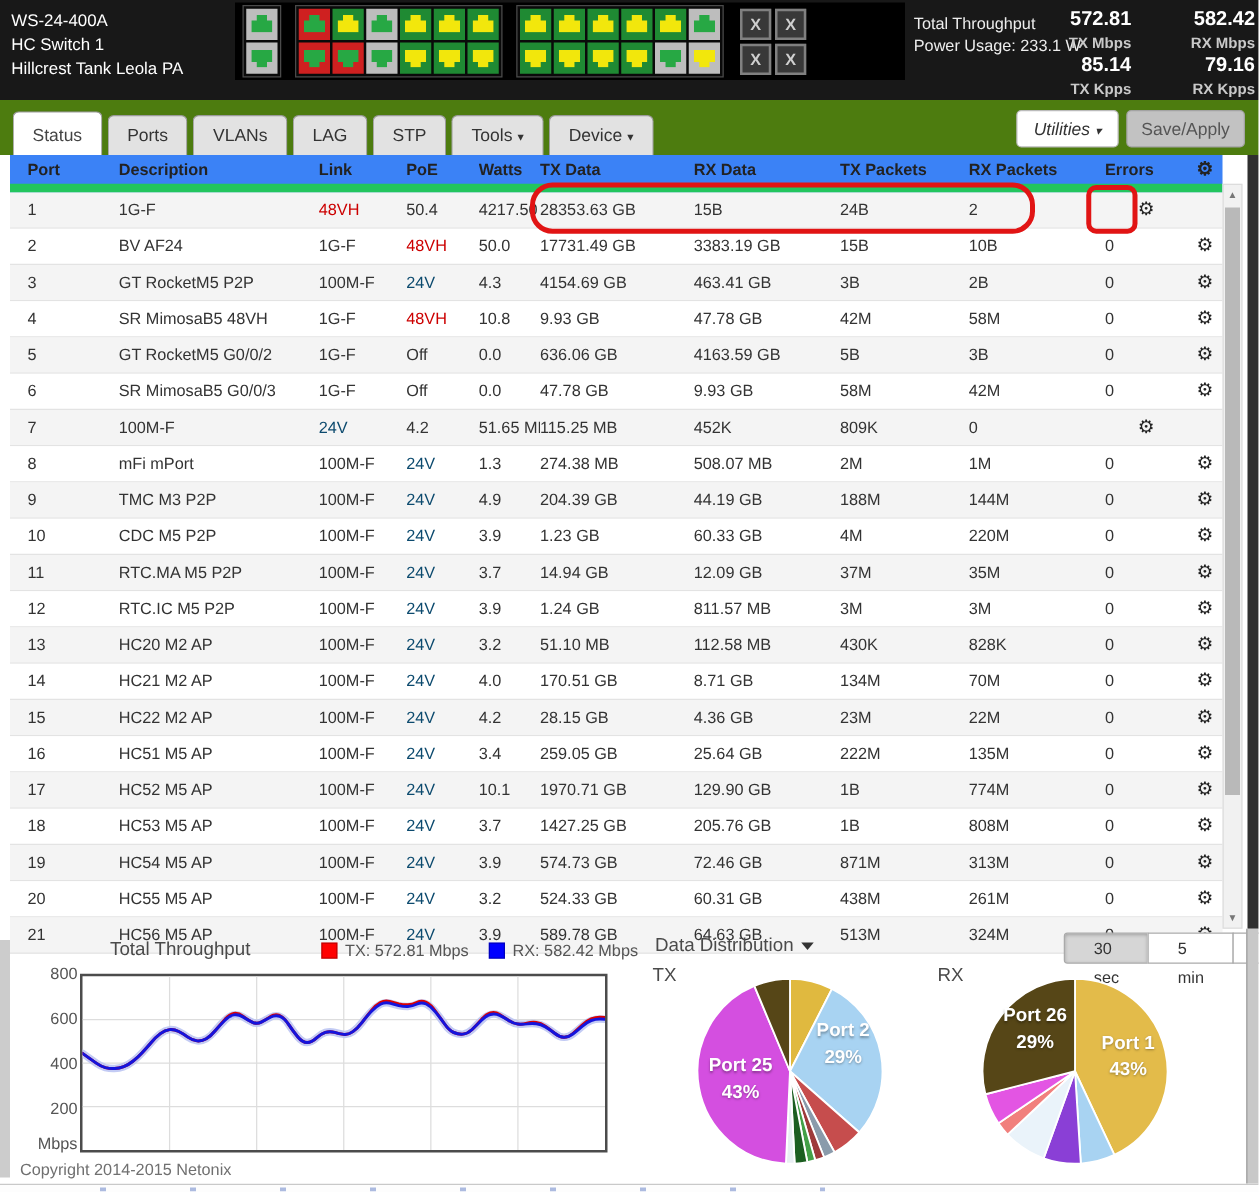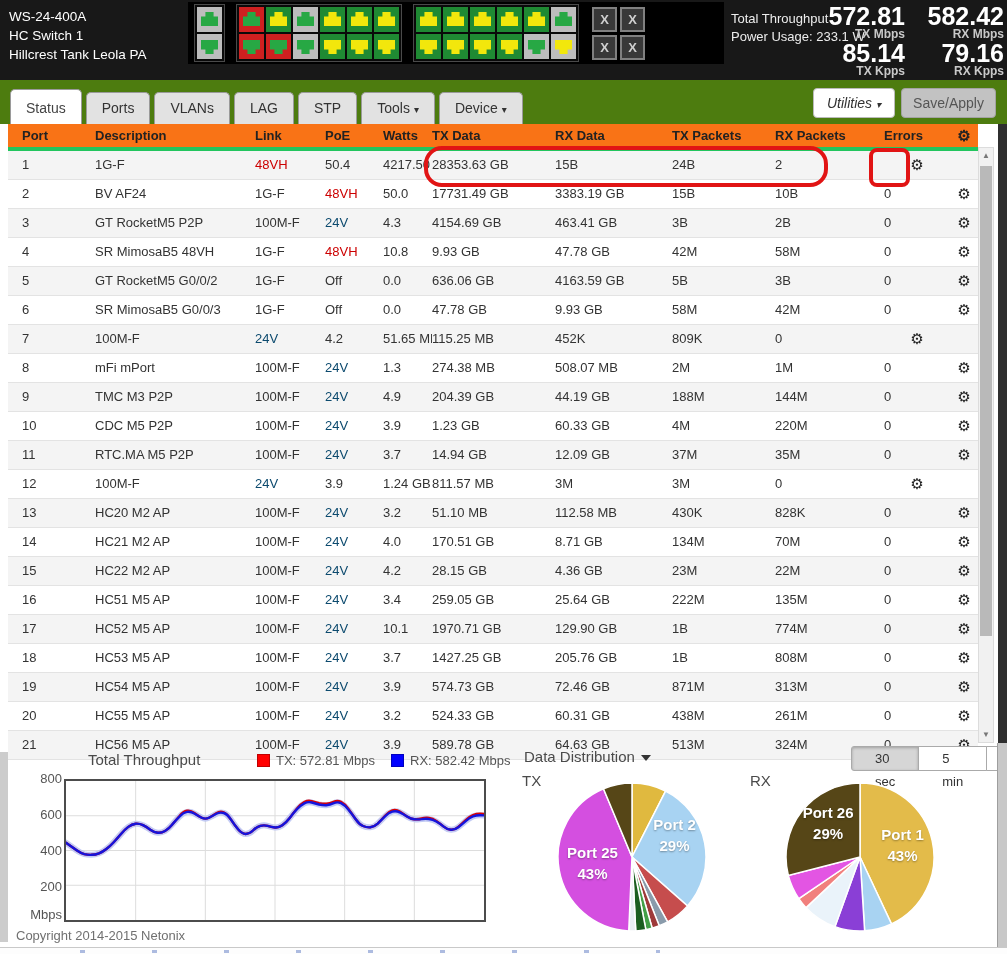--- a/index.html
+++ b/index.html
@@ -16,38 +16,38 @@
   .pcol{display:flex;flex-direction:column;gap:2px;}
   .ptile{width:25px;height:25px;position:relative;}
   .plug{position:absolute;left:4px;top:5px;width:17px;height:14px;
     clip-path:polygon(0 32%,26% 32%,26% 0,74% 0,74% 32%,100% 32%,100% 100%,0 100%);}
   .plug.flip{top:6px;transform:scaleY(-1);}
   .xtile{background:#383838;border:2px solid #808080;box-sizing:border-box;width:25px;height:25px;
     color:#cfcfcf;font-weight:bold;font-size:13px;display:flex;align-items:center;justify-content:center;}
   .top-stats-text{position:absolute;left:731px;top:10px;color:#ededed;font-size:13px;line-height:18px;}
   .stats-grid{position:absolute;left:818px;top:4px;width:186px;display:grid;grid-template-columns:1fr 1fr;column-gap:12px;row-gap:0;}
   .stat{text-align:right;}
-  .stat .num{color:#fff;font-weight:bold;font-size:25px;line-height:24px;}
+  .stat .num{color:#fff;font-weight:bold;font-size:16px;line-height:24px;}
   .stat .lbl{color:#c9c9c9;font-weight:bold;font-size:12px;line-height:13px;}
 
   
   .tabs-row{position:absolute;left:10px;bottom:0;display:flex;align-items:flex-end;}
   .tab{background:#e2e2e2;border:1px solid #9a9a9a;border-bottom:none;border-radius:5px 5px 0 0;
     color:#333;font-size:14px;padding:7px 15px 8px;margin-right:4px;cursor:pointer;white-space:nowrap;}
   .tab.active{background:#fff;color:#444;padding-top:10px;}
   .caret{font-size:10px;color:#333;margin-left:4px;}
   .btn{border-radius:4px;font-size:14px;text-align:center;cursor:pointer;box-sizing:border-box;}
   .utilities-btn{position:absolute;left:813px;top:8px;width:82px;height:30px;line-height:28px;background:#fff;border:1px solid #bbb;color:#333;font-style:italic;}
   .saveapply-btn{position:absolute;left:901px;top:8px;width:95px;height:30px;line-height:28px;background:#c2c2c2;border:1px solid #a3a3a3;color:#555;}
 
   
   .table-wrap{position:absolute;left:8px;top:124px;width:970px;}
   .thead-row,.trow{display:grid;grid-template-columns:73px 160px 70px 58px 49px 123px 117px 103px 109px 66px 28px;
     padding-left:14px;font-size:13px;color:#333;}
-  .thead-row{height:23px;line-height:23px;font-weight:bold;color:#222;border-bottom:4px solid #22c55e;background:#f97316;}
+  .thead-row{height:23px;line-height:23px;font-weight:bold;color:#222;border-bottom:7px solid #22c55e;background:#3b82f6;}
   .trow{height:28px;line-height:28px;border-bottom:1px solid #e3e3e3;}
   .trow.odd{background:#f4f4f4;}
   .trow.even{background:#fff;}
   .cell{overflow:hidden;white-space:nowrap;}
   .poe48{color:#cc0000;}
   .poe24{color:#0c4a6e;}
   .c-gear{text-align:center;font-size:15px;color:#222;cursor:pointer;}
   .h-gear{text-align:center;font-size:15px;color:#222;}
   
   .tscroll{position:absolute;left:978px;top:147px;width:16px;height:596px;background:#f1f1f1;border:1px solid #dcdcdc;box-sizing:border-box;}
@@ -415,20 +415,21 @@
           <div class="cell c-watts">3.7</div>
           <div class="cell c-tx">14.94 GB</div>
           <div class="cell c-rx">12.09 GB</div>
           <div class="cell c-txp">37M</div>
           <div class="cell c-rxp">35M</div>
           <div class="cell c-err">0</div>
           <div class="cell c-gear">⚙</div>
         </div>
         <div class="trow even">
           <div class="cell c-port">12</div>
+          <div class="cell c-desc">RTC.IC M5 P2P</div>
           <div class="cell c-link">100M-F</div>
           <div class="cell c-poe poe24">24V</div>
           <div class="cell c-watts">3.9</div>
           <div class="cell c-tx">1.24 GB</div>
           <div class="cell c-rx">811.57 MB</div>
           <div class="cell c-txp">3M</div>
           <div class="cell c-rxp">3M</div>
           <div class="cell c-err">0</div>
           <div class="cell c-gear">⚙</div>
         </div>

